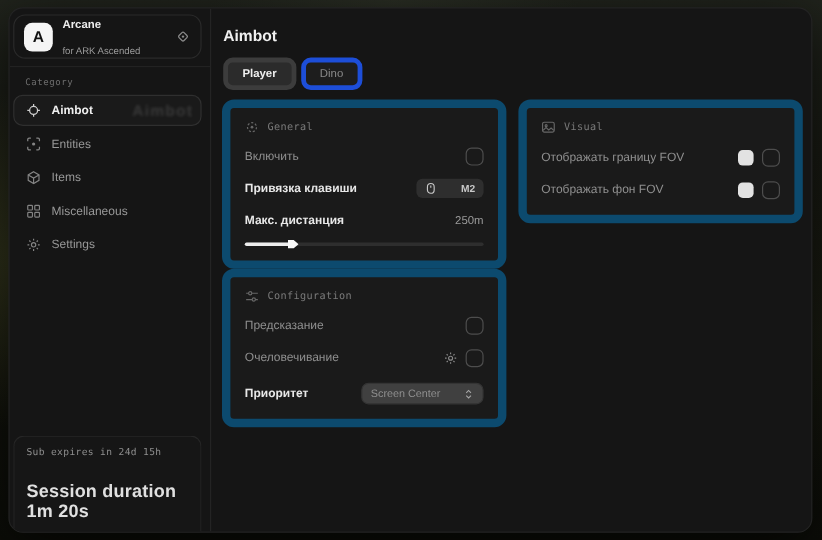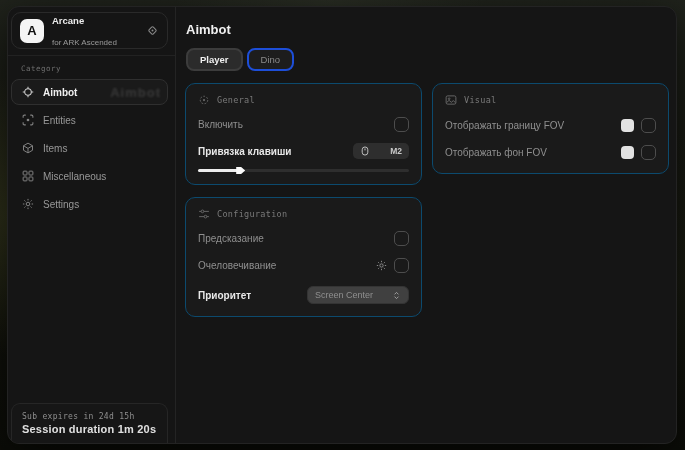--- a/index.html
+++ b/index.html
@@ -56,40 +56,40 @@
     position:absolute; right:6px; top:5px; font-size:13px; font-weight:800;
     color:#ffffff; opacity:.13; filter:blur(1.3px); letter-spacing:1px; pointer-events:none;
   }
 
   .side-footer {
     position:absolute; left:3px; right:7px; bottom:-1px;
     border:1px solid #262626; border-bottom:none; border-radius:9px 9px 0 0;
     padding:8px 10px 9px; background:#161616;
   }
   .footer-line1 { font-family:"DejaVu Sans Mono", monospace; font-size:8px; color:#8f8f8f; letter-spacing:.3px; }
-  .footer-line2 { font-size:11px; font-weight:700; color:#e0e0e0; margin-top:2px; letter-spacing:.2px; }
+  .footer-line2 { font-size:15px; font-weight:700; color:#e0e0e0; margin-top:20px; letter-spacing:.2px; }
 
   
   .main { position:absolute; left:169px; top:0; right:0; bottom:0; }
   .main-title { position:absolute; left:9px; top:15px; font-size:13px; font-weight:800; color:#f0f0f0; }
 
   .tabs { position:absolute; left:9px; top:41px; display:flex; gap:4px; }
   .tab {
     padding:4px 12px; border-radius:8px; font-size:9.5px; cursor:pointer;
-    background:#1d1d1d; color:#8a8a8a; border:2px solid #1d4ed8;
+    background:#1d1d1d; color:#8a8a8a; border:4px solid #1d4ed8;
   }
   .tab.selected { background:#2b2b2b; color:#f0f0f0; border-color:#3c3c3c; font-weight:600; }
 
   .col { position:absolute; top:76px; width:237px; }
   .col1 { left:8px; }
   .col2 { left:255px; }
 
   .card {
-    background:#1a1a1a; border:1px solid #0c4a6e; border-radius:10px;
-    padding:10px 12px 12px; margin-bottom:12px;
+    background:#1a1a1a; border:7px solid #0c4a6e; border-radius:10px;
+    padding:10px 12px 12px; 
   }
   .card-head {
     display:flex; align-items:center; gap:7px; color:#7a7a7a;
     font-family:"DejaVu Sans Mono", monospace; font-size:8.5px; letter-spacing:.3px;
     margin-bottom:6px;
   }
   .card-head .icon { display:flex; opacity:.8; }
 
   .row { display:flex; align-items:center; justify-content:space-between; margin-top:9px; min-height:18px; }
   .lbl { font-size:10px; color:#8f8f8f; }
@@ -237,20 +237,24 @@
             <span class="keybind">
               <span class="icon">
                 <svg width="10" height="10" viewBox="0 0 16 16" fill="none" stroke="currentColor" stroke-width="1.5">
                   <rect x="3.5" y="1.5" width="9" height="13" rx="4.5"></rect>
                     <path d="M8 4v3"></path>
                 </svg>
               </span>
               <span>M2</span>
             </span>
           </div>
+          <div class="row">
+            <span class="lbl strong">Макс. дистанция</span>
+            <span class="val">250m</span>
+          </div>
           <div class="slider">
             <div class="fill" style="width: 20%;"></div>
           </div>
         </div>
 
         <div class="card">
           <div class="card-head">
             <span class="icon">
               <svg width="12" height="12" viewBox="0 0 16 16" fill="none" stroke="currentColor" stroke-width="1.3">
                 <path d="M1.5 4.5h13M1.5 11.5h13"></path>

